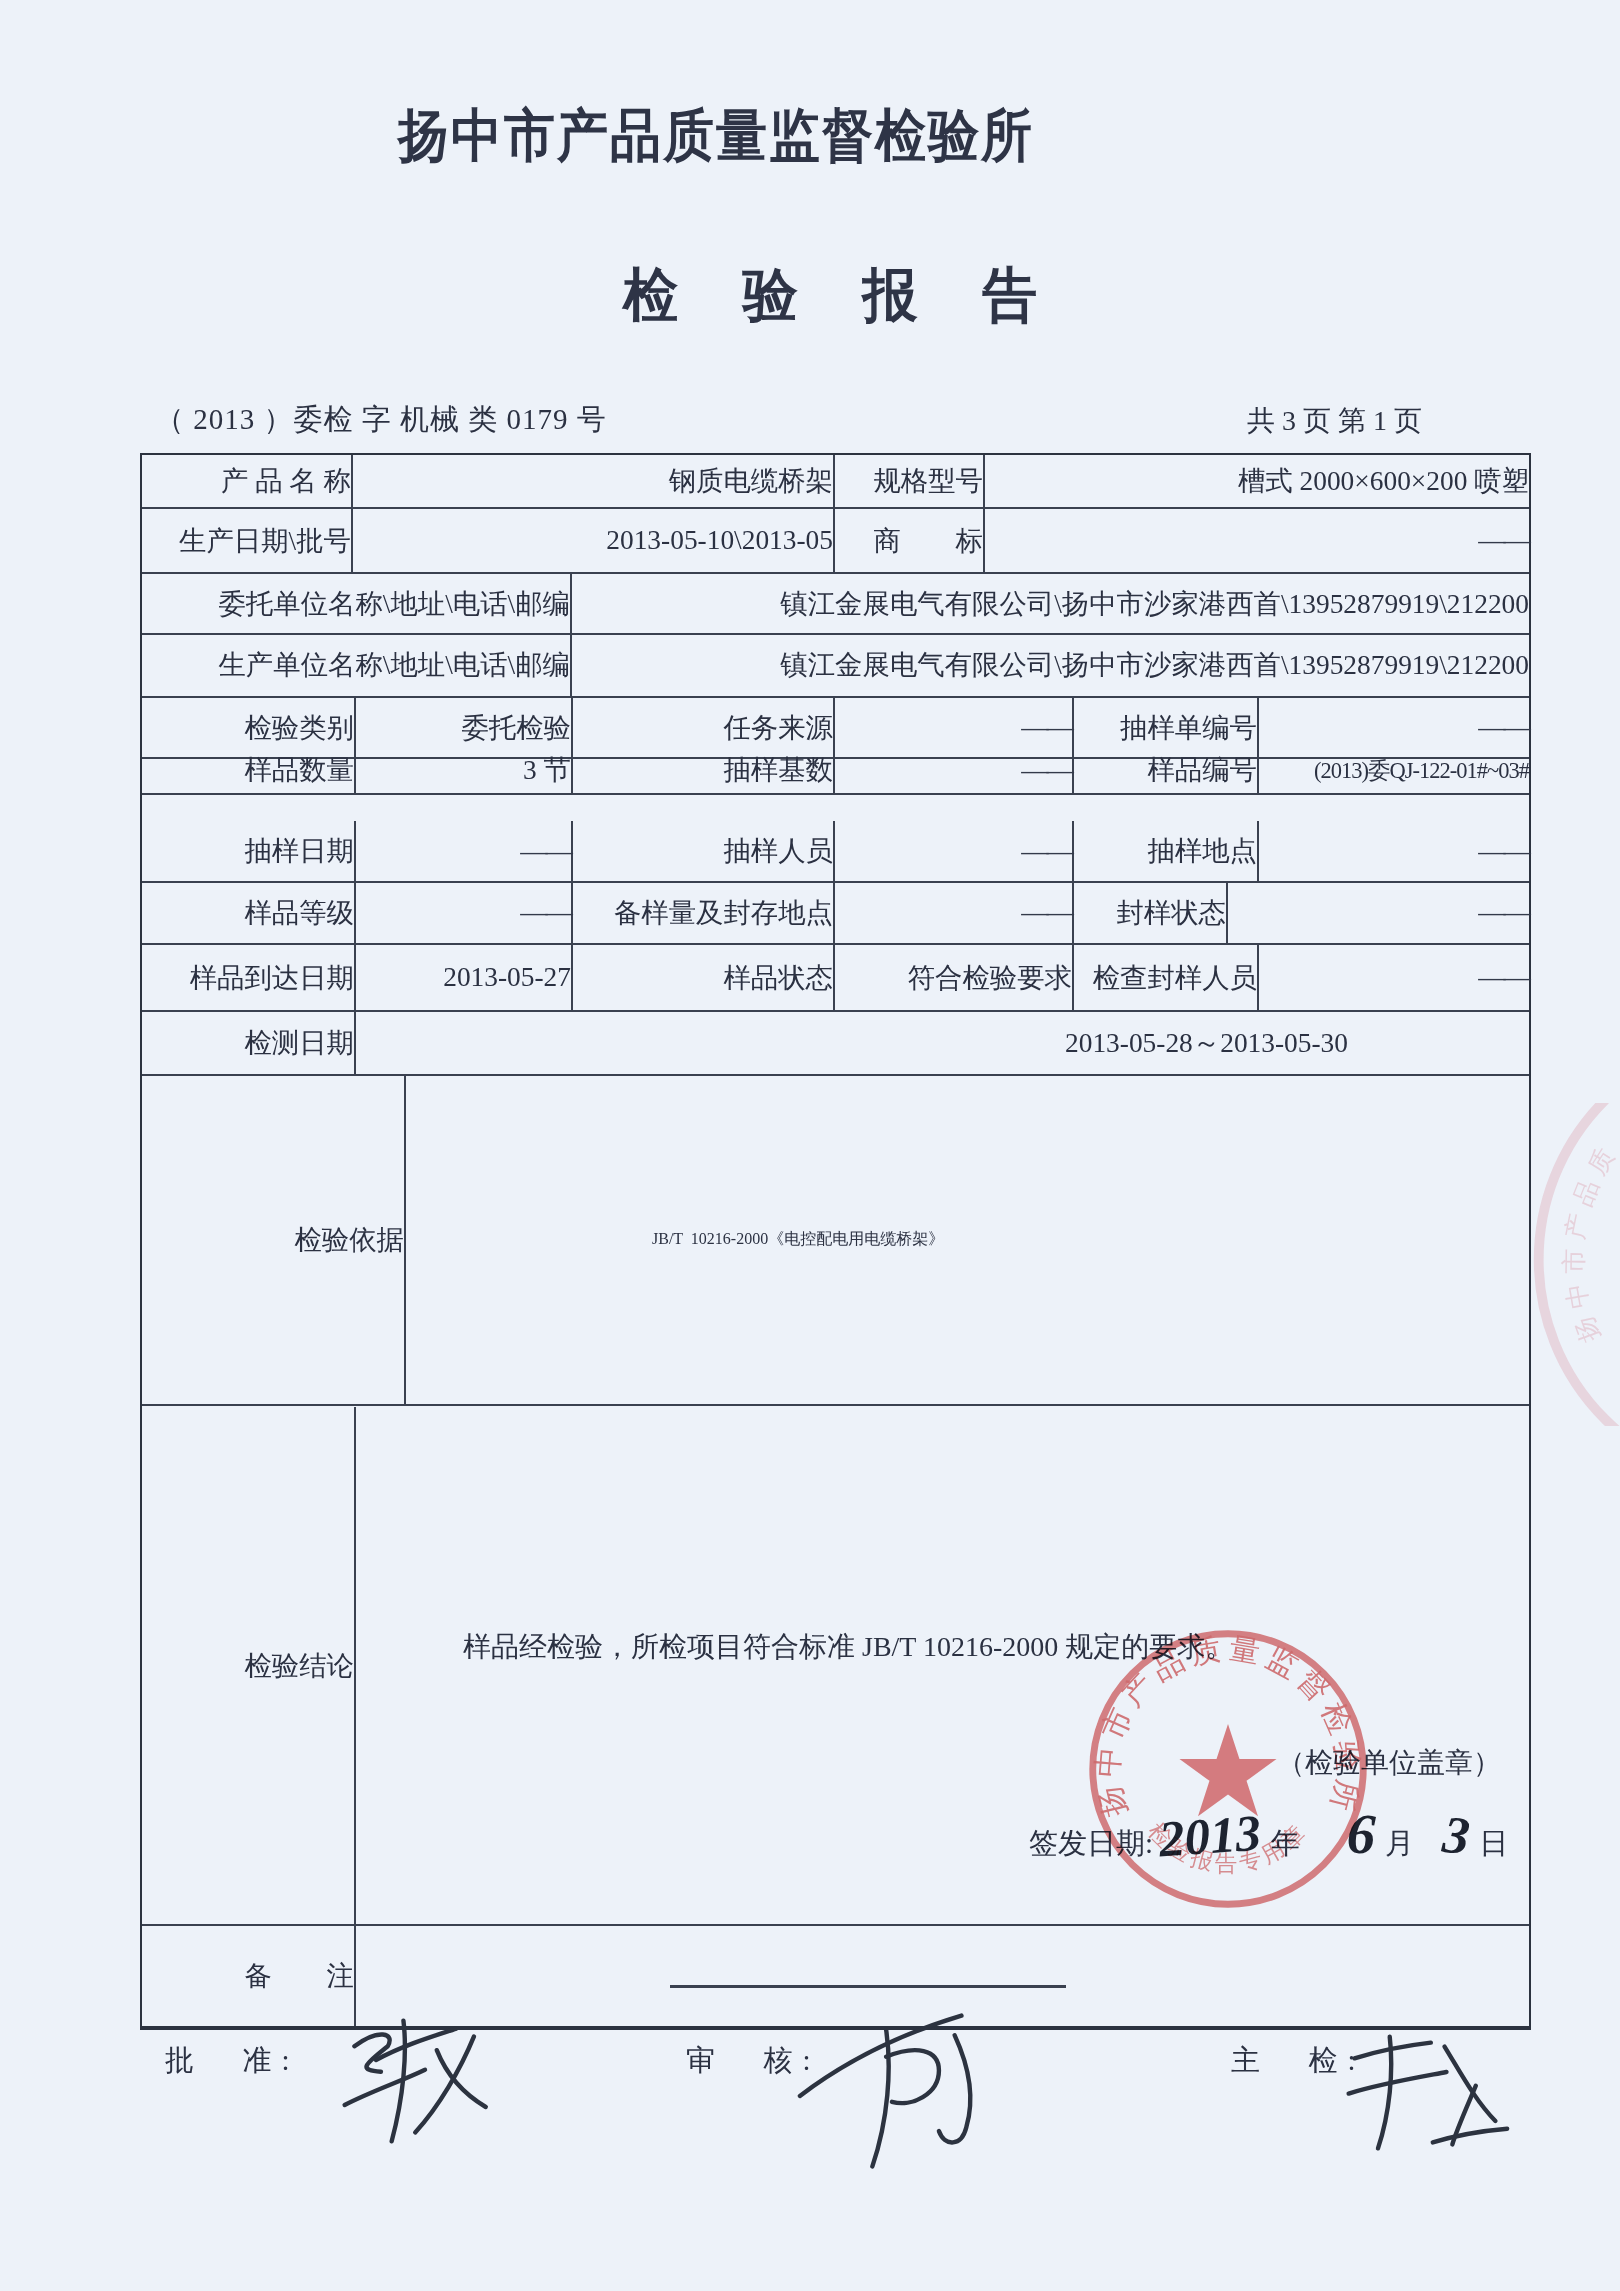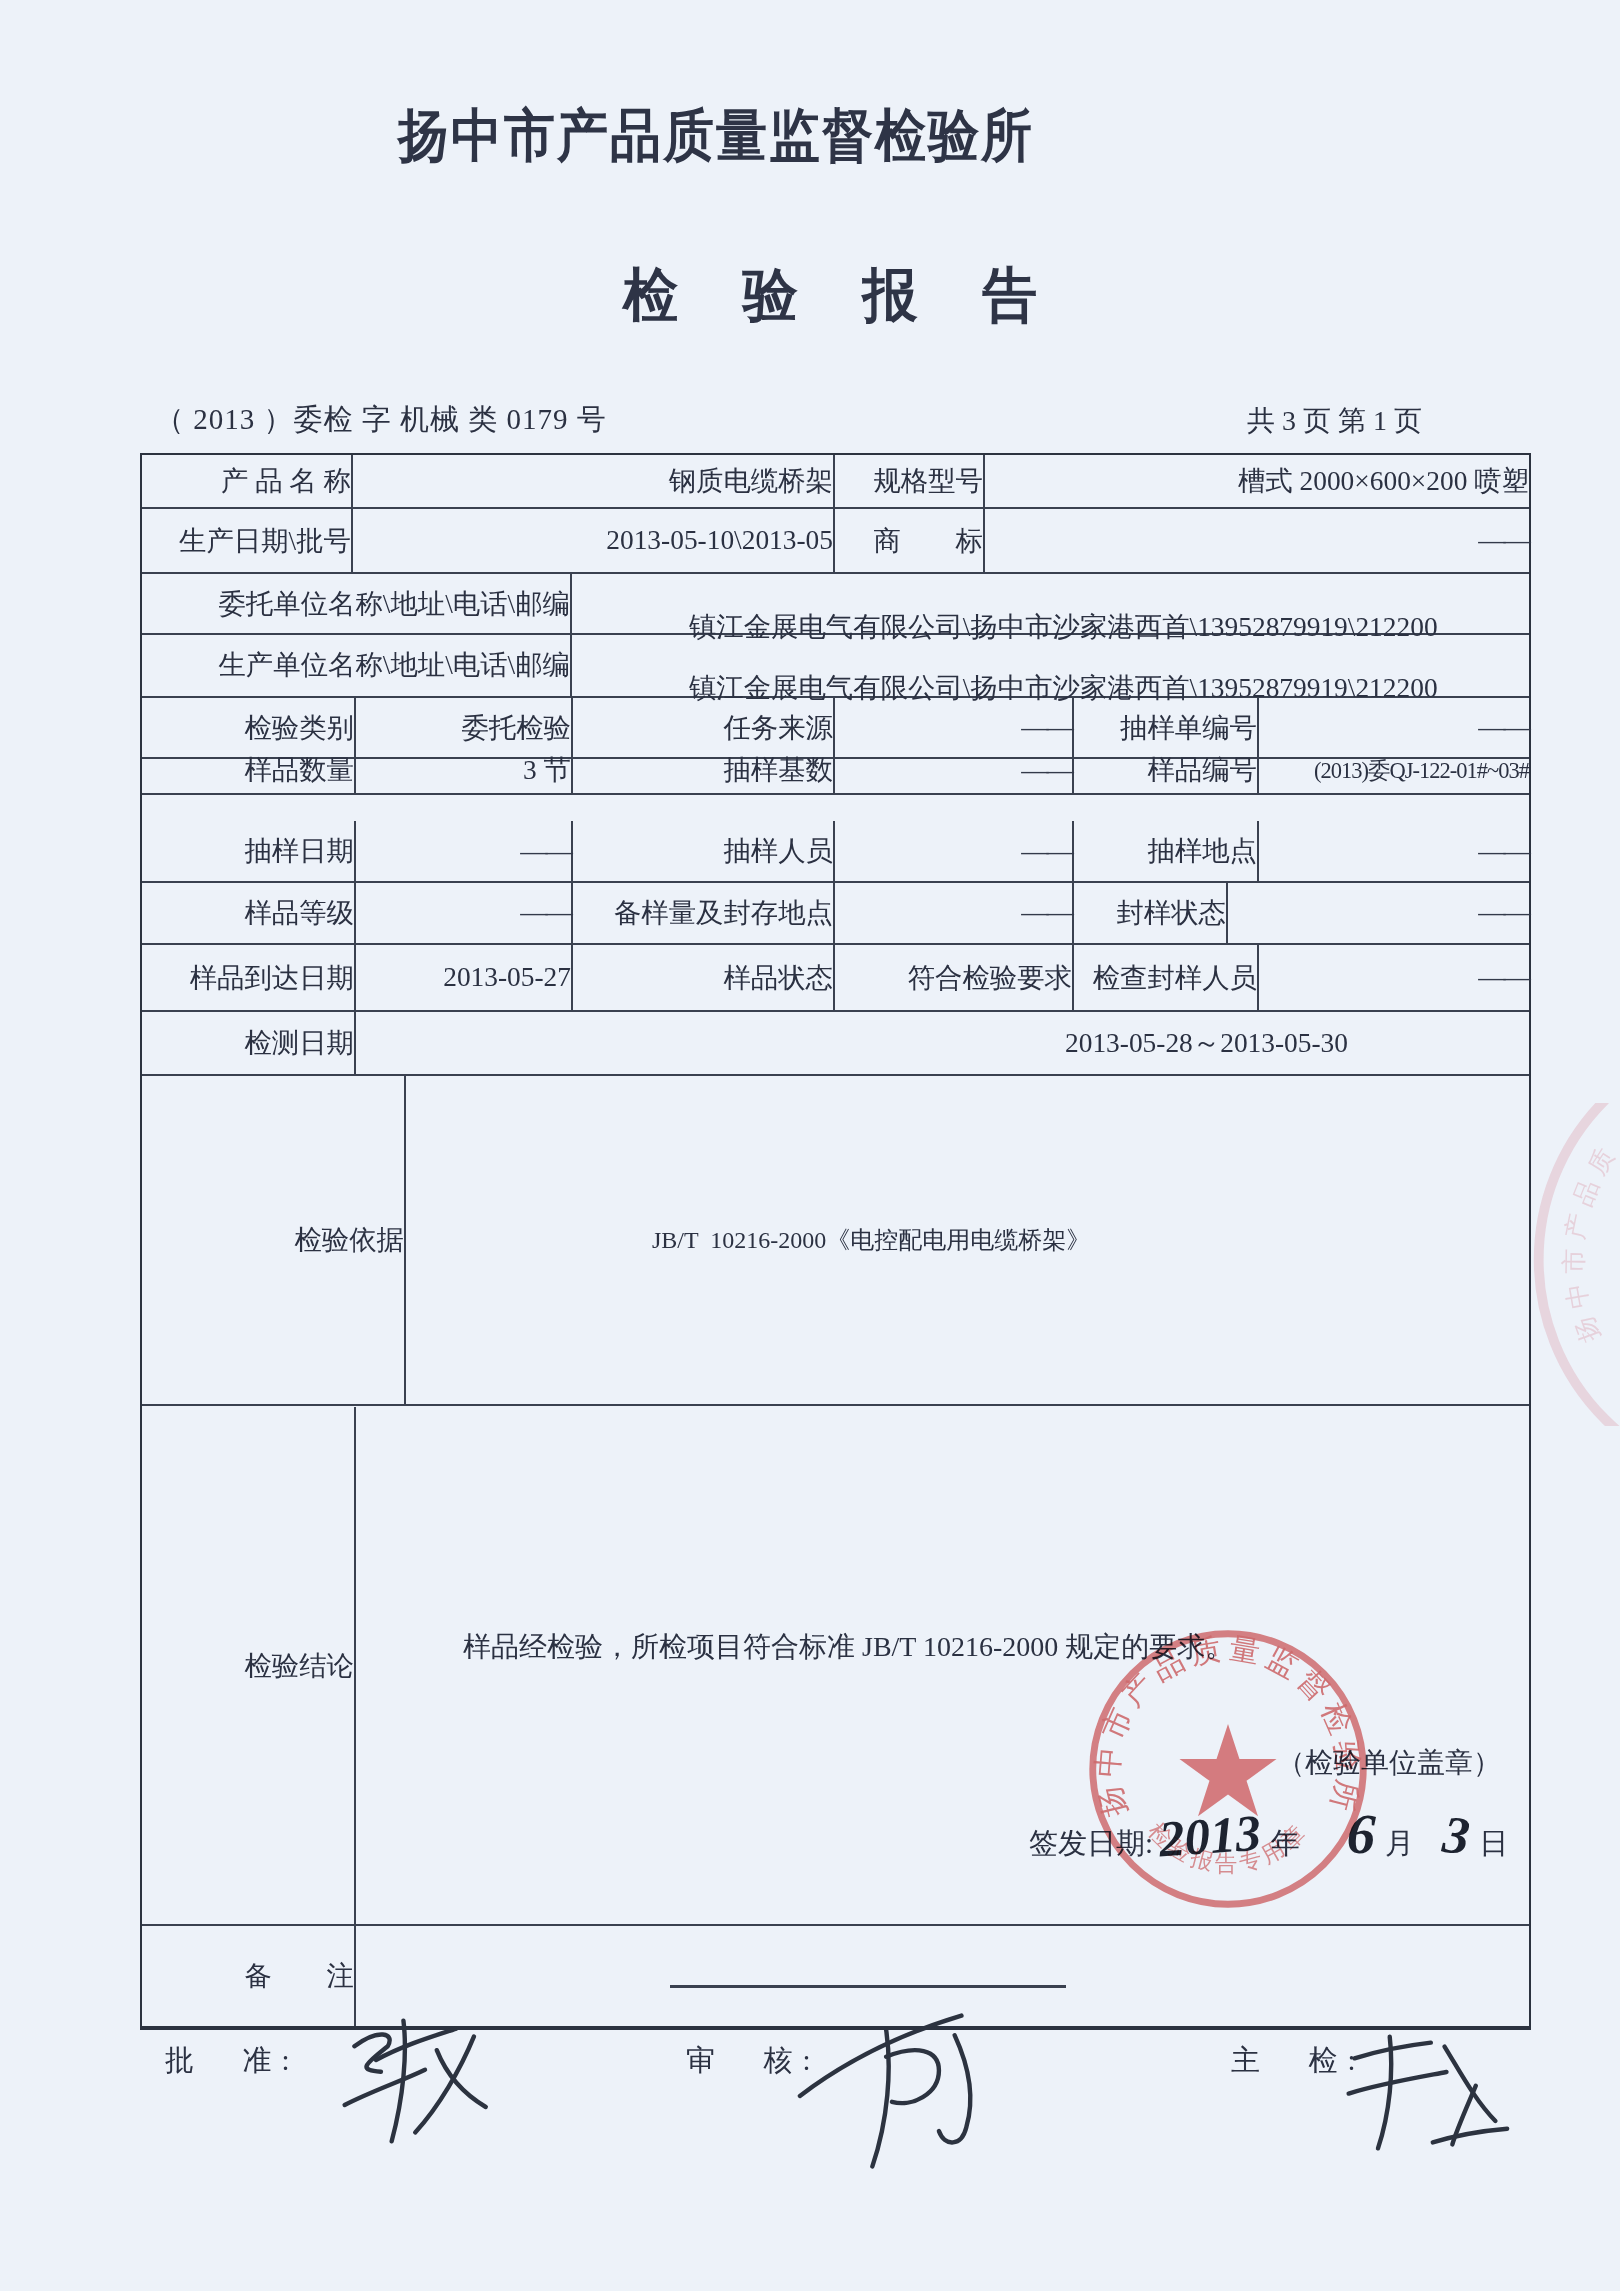--- a/index.html
+++ b/index.html
@@ -44,25 +44,25 @@
   .row.thick{border-bottom-width:2.9px;}
   .row.last{border-bottom:none;}
   .c{
     position:absolute;top:0;height:100%;
     display:flex;align-items:center;justify-content:flex-end;
     border-right:2px solid var(--ln);
     box-sizing:border-box;
     font-size:27.4px;white-space:pre;
   }
   .c.nr{border-right:none;padding-left:44px;}
-  .c.left{justify-content:center;padding-left:25.5px;margin-top:23px;}
+  .c.left{justify-content:flex-end;padding-left:25.5px;}
   .small{font-size:22.5px;letter-spacing:-1px;}
   .dash{letter-spacing:-2px;color:#333a4a;}
   .conc-text{left:321px;top:221px;font-size:28px;white-space:pre;}
-  .basis-text{left:296px;top:0;height:100%;display:flex;align-items:center;font-size:24px;white-space:pre;}
+  .basis-text{left:296px;top:0;height:100%;display:flex;align-items:center;font-size:16px;white-space:pre;}
   .seal-note{left:1135px;top:337px;font-size:28px;white-space:pre;}
   .issue{left:887px;top:394px;display:flex;align-items:baseline;font-size:29px;white-space:nowrap;}
   .hw{font-weight:bold;color:#1d2330;font-style:italic;}
   .hw-year{font-size:51px;margin-left:5.9px;transform:rotate(-4deg);display:inline-block;}
   .hw-month{font-size:57px;margin-left:47px;transform:rotate(2deg);display:inline-block;}
   .hw-day{font-size:53px;margin-left:29px;transform:rotate(6deg);display:inline-block;}
   .unit{margin-left:9.8px;}
   .remark-line{left:528px;top:59px;width:396px;height:2.9px;background:#3a4150;}
   .foot-label{top:2041px;font-size:29px;letter-spacing:9.8px;white-space:pre;}
   .sig{position:absolute;}

